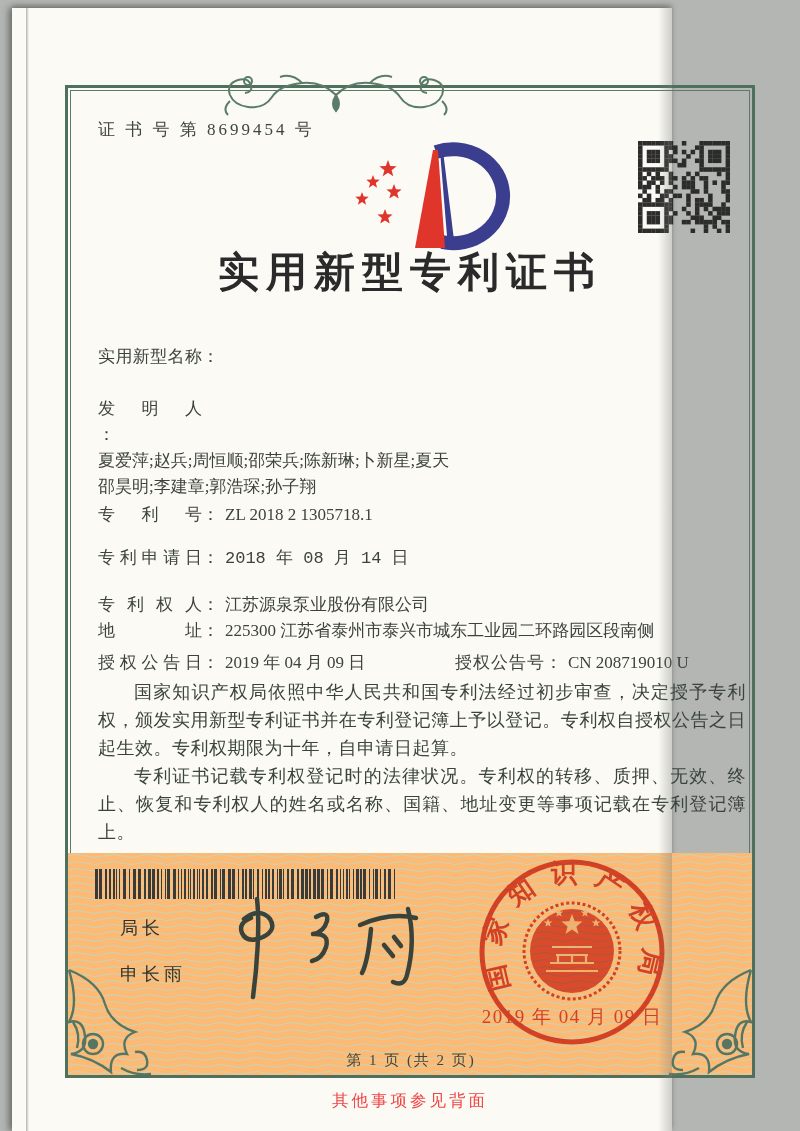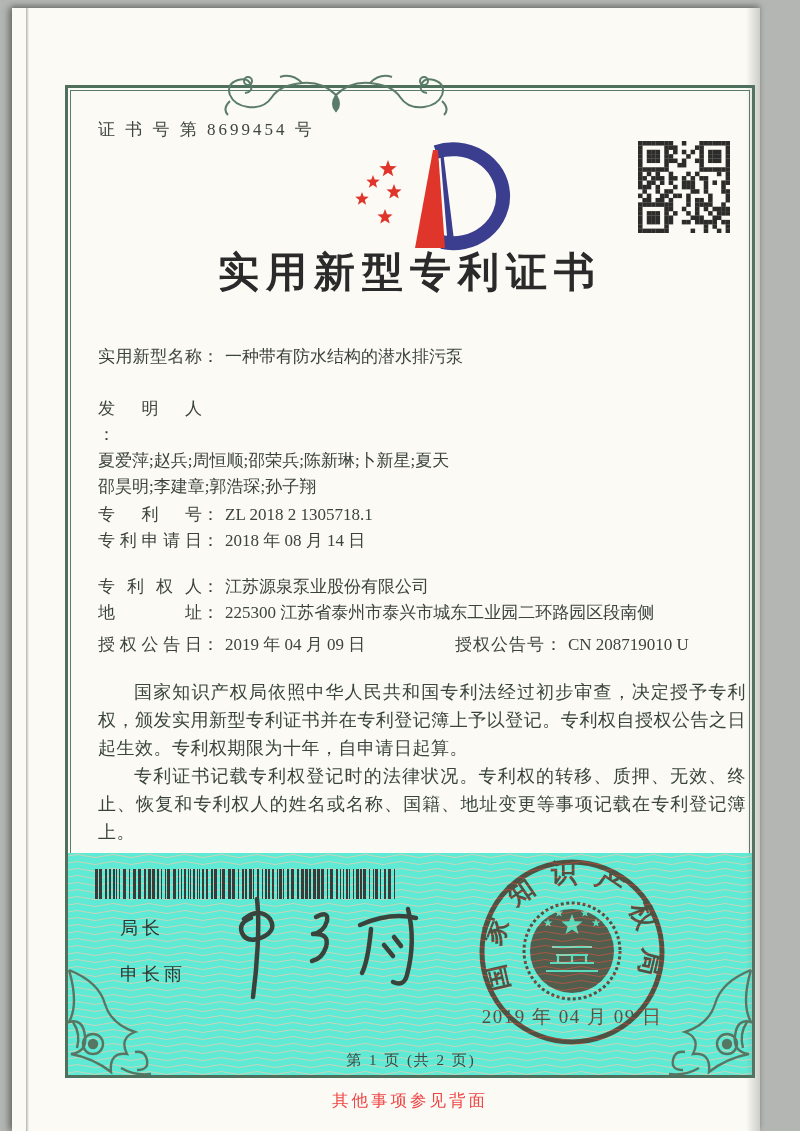--- a/index.html
+++ b/index.html
@@ -2,21 +2,21 @@
 <html><head>
 <meta charset="utf-8">
 <style>
   html,body{margin:0;padding:0;}
   body{
     width:800px;height:1131px;position:relative;overflow:hidden;
     background:#b3b6b2;
     font-family:"Liberation Serif","DejaVu Serif",serif;
   }
   .paper{
-    position:absolute;left:12px;top:8px;width:748px;height:1123px;
+    position:absolute;left:12px;top:8px;width:660px;height:1123px;
     background:#fbfaf5;
     box-shadow:-4px 0 6px rgba(60,60,60,.45), 0 -3px 5px rgba(60,60,60,.35);
   }
   .paper::before{ 
     content:"";position:absolute;left:14px;top:0;width:3px;height:100%;
     background:linear-gradient(90deg,rgba(90,95,90,.45),rgba(90,95,90,0));
   }
   .paper::after{ 
     content:"";position:absolute;right:0;top:0;width:14px;height:100%;
     background:linear-gradient(270deg,rgba(120,122,118,.35),rgba(120,122,118,0));
@@ -35,33 +35,33 @@
   .qr{position:absolute;left:570px;top:53px;width:92px;height:92px;}
   .title{
     position:absolute;left:0;top:157px;width:100%;text-align:center;
     font-size:41px;font-weight:600;color:#2a2a2a;letter-spacing:7px;
   }
   .fields{position:absolute;left:30px;top:256px;width:645px;font-size:17px;color:#3c423c;}
   .frow{display:flex;line-height:26px;}
   .flabel{width:104px;flex:none;text-align:justify;text-align-last:justify;}
   .fcolon{flex:none;margin-right:6px;}
   .fvalue{white-space:pre-line;}
-  .mt-a{margin-top:26px;flex-direction:column;} .mt-b{margin-top:2px;} .mt-c{}
+  .mt-a{margin-top:26px;flex-direction:column;} .mt-b{margin-top:2px;} .mt-c{margin-top:18px;font-family:Liberation Mono, monospace;}
   .mt-d{margin-top:20px;} .mt-e{} .mt-f{margin-top:6px;}
   .val1{width:230px;flex:none;}
   .flabel2{flex:none;letter-spacing:1px;}
   .addr{width:512px;}
   .paras{
     position:absolute;left:30px;top:590px;width:648px;
     font-size:18px;line-height:28px;color:#3a443c;text-align:justify;
   }
   .paras p{margin:0;text-indent:2em;letter-spacing:.5px;}
   .band{
     position:absolute;left:0;right:0;top:765px;bottom:0;
-    background:#5eead4;overflow:visible;
+    background:#fdba74;overflow:visible;
   }
   .band-waves{position:absolute;inset:0;width:100%;height:100%;}
   .barcode{position:absolute;left:27px;top:16px;width:302px;height:30px;}
   .director-label{position:absolute;left:52px;top:63px;font-size:18px;color:#2e342f;letter-spacing:4px;}
   .director-name{position:absolute;left:52px;top:109px;font-size:18px;color:#2e342f;letter-spacing:4px;}
   .signature{position:absolute;left:142px;top:40px;width:230px;height:115px;}
   .seal{position:absolute;left:392px;top:-6px;width:224px;height:224px;opacity:.9;mix-blend-mode:multiply;}
   .page-num{
     position:absolute;left:1px;width:100%;top:198px;text-align:center;
     font-size:15px;color:#3e463f;letter-spacing:2px;
@@ -344,21 +344,20 @@
         <rect x="77.14" y="85.71" width="4.44" height="4.44" fill="#2c2c2a"></rect>
         <rect x="85.71" y="85.71" width="4.44" height="4.44" fill="#2c2c2a"></rect>
       </svg>
 
     <div class="title">实用新型专利证书</div>
 
     <div class="fields">
       <div class="frow">
         <span class="flabel">实用新型名称</span>
           <span class="fcolon">：</span>
-        <span class="fvalue">一种带有防水结构的潜水排污泵</span>
       </div>
       <div class="frow mt-a">
         <span class="flabel">发明人</span>
           <span class="fcolon">：</span>
         <span class="fvalue">夏爱萍;赵兵;周恒顺;邵荣兵;陈新琳;卜新星;夏天
 邵昊明;李建章;郭浩琛;孙子翔</span>
       </div>
       <div class="frow mt-b">
         <span class="flabel">专利号</span>
           <span class="fcolon">：</span>

